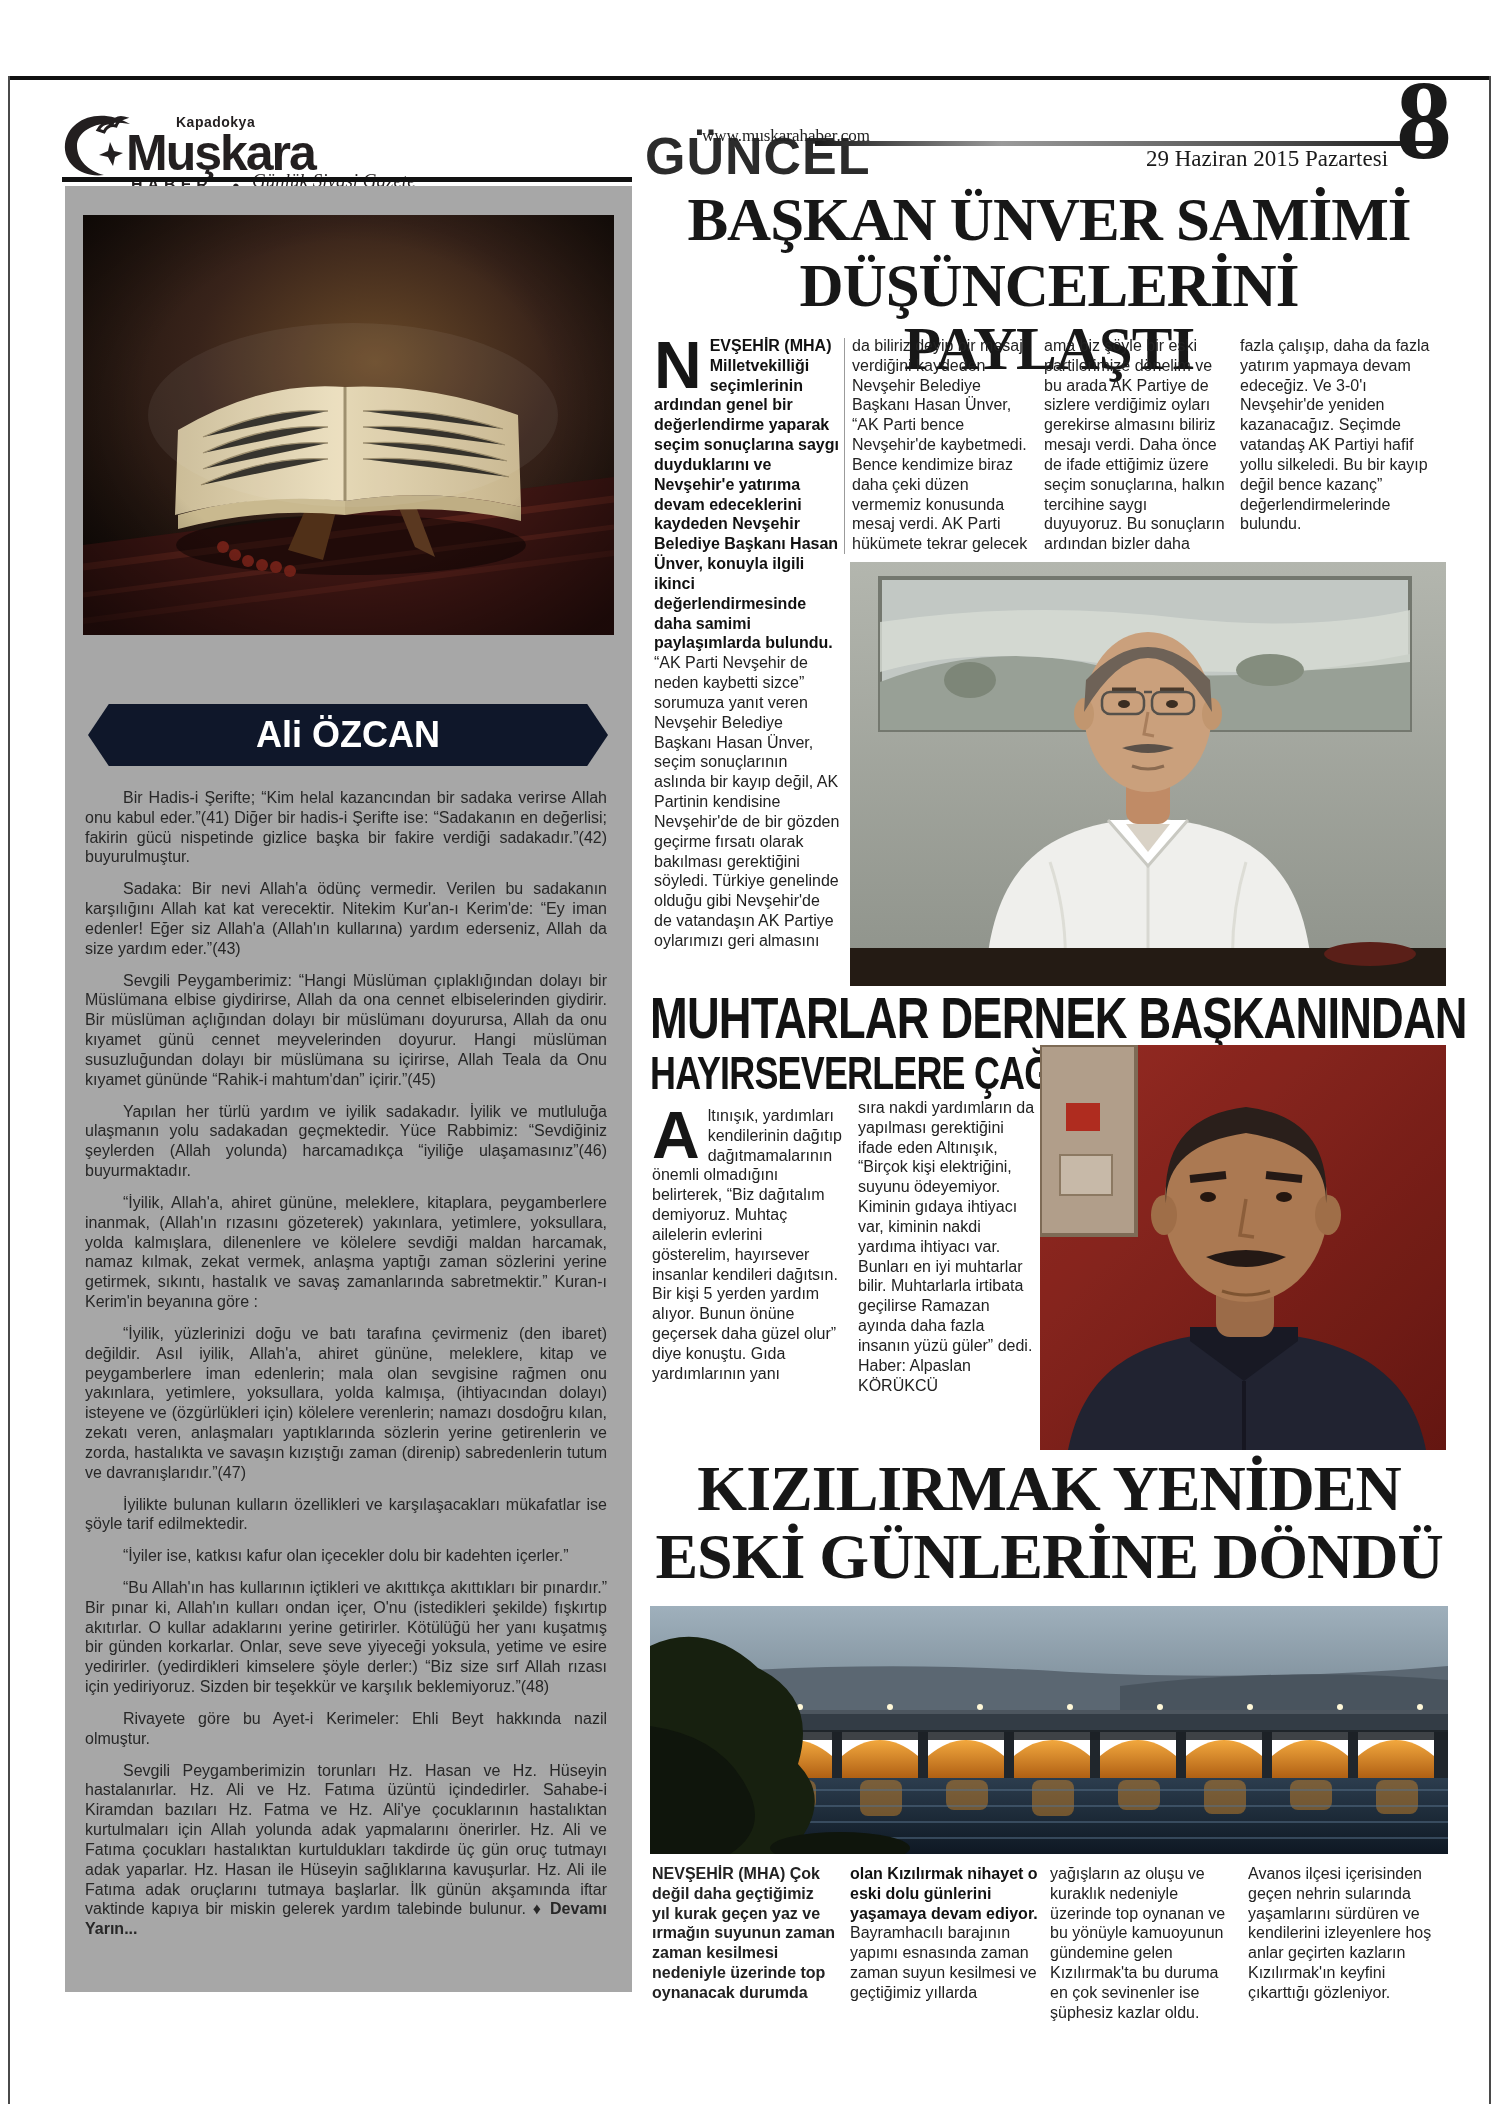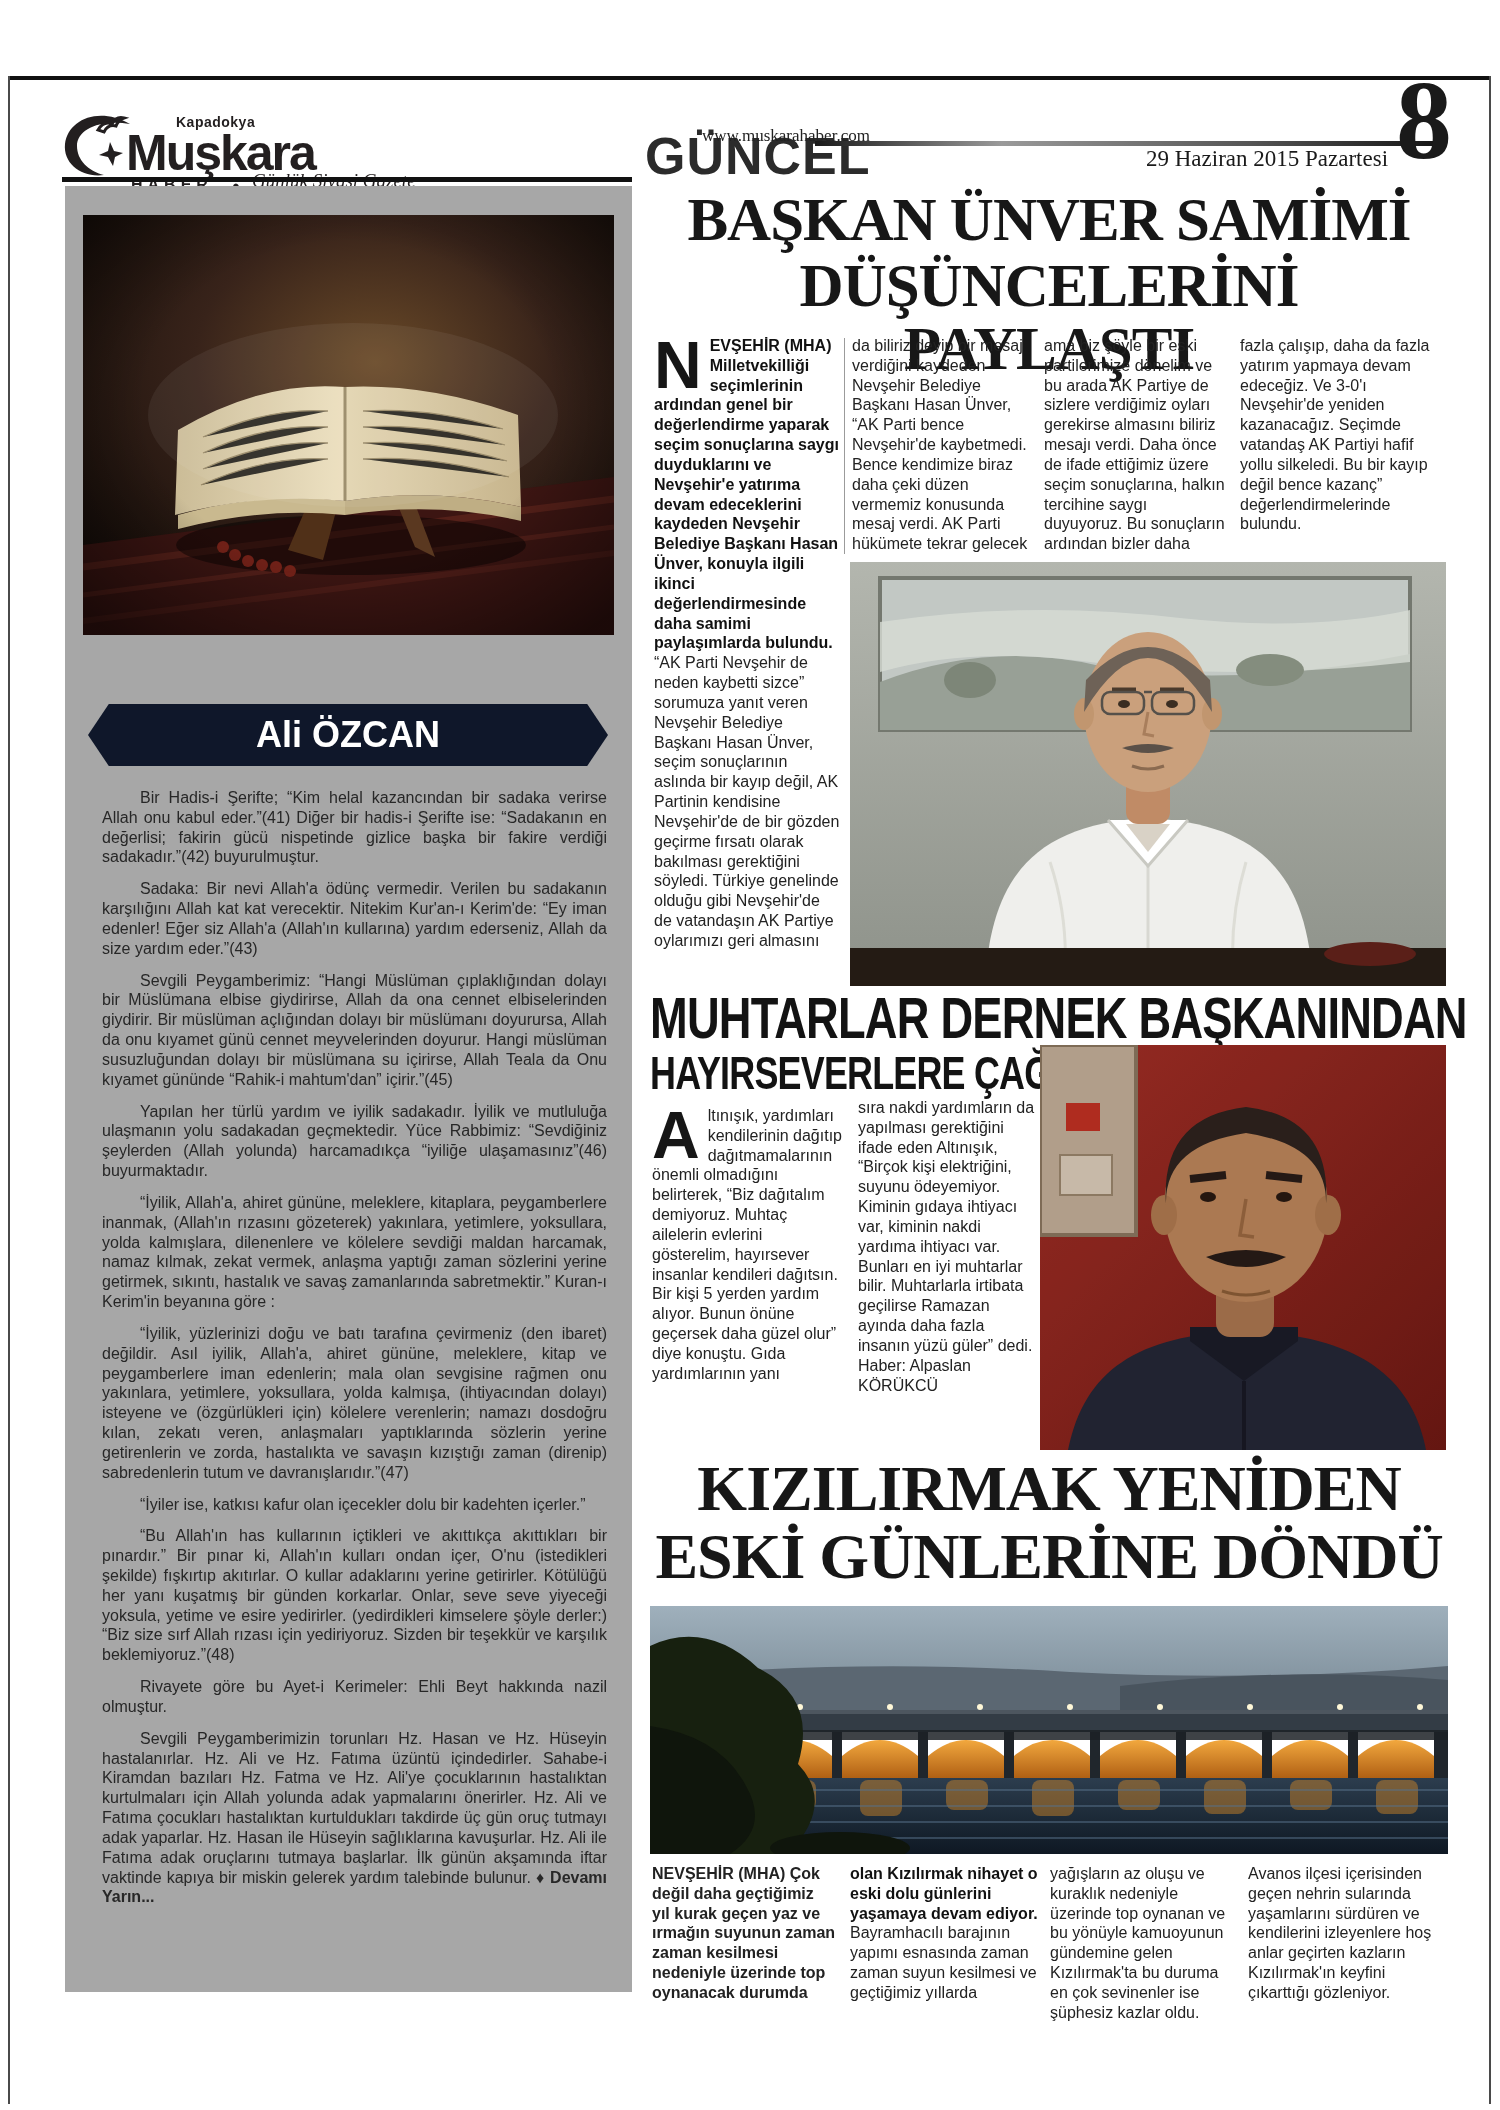--- a/index.html
+++ b/index.html
@@ -27,21 +27,21 @@
   
   .graycol{left:65px;top:186px;width:567px;height:1806px;background:#a7a7a7;overflow:hidden;}
   .quran{left:83px;top:215px;width:531px;height:420px;}
   .op-title{left:65px;top:642px;width:567px;text-align:center;font-size:46px;font-weight:900;
             letter-spacing:-1px;color:#161616;}
   .ribbon{left:88px;top:704px;width:520px;height:62px;background:#0f172a;
           clip-path:polygon(0 50%,4% 0,96% 0,100% 50%,96% 100%,4% 100%);}
   .ribbon span{display:block;text-align:center;line-height:62px;font-size:36px;font-weight:900;color:#ffffff;letter-spacing:0;}
   .op-body{left:85px;top:788px;width:522px;height:1200px;overflow:hidden;
            font-size:16px;line-height:1.24;text-align:justify;color:#272727;}
-  .op-body p{margin:0 0 12px 17px;text-indent:38px;}
+  .op-body p{margin:0 0 12px 0;text-indent:38px;}
   
   .serifhead{font-family:"Liberation Serif",serif;font-weight:900;color:#171717;text-align:center;
              letter-spacing:-1px;line-height:1.04;}
   .unver-t1{left:650px;top:188px;width:798px;font-size:61px;}
   .unver-t2{left:650px;top:254px;width:798px;font-size:61px;}
   .kiz-t1{left:650px;top:1456px;width:798px;font-size:64px;}
   .kiz-t2{left:650px;top:1524px;width:798px;font-size:64px;}
   .muh-t1{left:650px;top:984px;font-size:58px;font-weight:900;letter-spacing:-1px;color:#131313;
           transform:scaleX(.78);transform-origin:left top;white-space:nowrap;}
   .muh-t2{left:650px;top:1046px;font-size:46px;font-weight:900;letter-spacing:-1px;color:#131313;
@@ -145,20 +145,21 @@
     <span>Ali ÖZCAN</span>
   </div>
 
   <div class="abs op-body">
     <p>Bir Hadis-i Şerifte; “Kim helal kazancından bir sadaka verirse Allah onu kabul eder.”(41) Diğer bir hadis-i Şerifte ise: “Sadakanın en değerlisi; fakirin gücü nispetinde gizlice başka bir fakire verdiği sadakadır.”(42) buyurulmuştur.</p>
     <p>Sadaka: Bir nevi Allah'a ödünç vermedir. Verilen bu sadakanın karşılığını Allah kat kat verecektir. Nitekim Kur'an-ı Kerim'de: “Ey iman edenler! Eğer siz Allah'a (Allah'ın kullarına) yardım ederseniz, Allah da size yardım eder.”(43)</p>
     <p>Sevgili Peygamberimiz: “Hangi Müslüman çıplaklığından dolayı bir Müslümana elbise giydirirse, Allah da ona cennet elbiselerinden giydirir. Bir müslüman açlığından dolayı bir müslümanı doyurursa, Allah da onu kıyamet günü cennet meyvelerinden doyurur. Hangi müslüman susuzluğundan dolayı bir müslümana su içirirse, Allah Teala da Onu kıyamet gününde “Rahik-i mahtum'dan” içirir.”(45)</p>
     <p>Yapılan her türlü yardım ve iyilik sadakadır. İyilik ve mutluluğa ulaşmanın yolu sadakadan geçmektedir. Yüce Rabbimiz: “Sevdiğiniz şeylerden (Allah yolunda) harcamadıkça “iyiliğe ulaşamasınız”(46) buyurmaktadır.</p>
     <p>“İyilik, Allah'a, ahiret gününe, meleklere, kitaplara, peygamberlere inanmak, (Allah'ın rızasını gözeterek) yakınlara, yetimlere, yoksullara, yolda kalmışlara, dilenenlere ve kölelere sevdiği maldan harcamak, namaz kılmak, zekat vermek, anlaşma yaptığı zaman sözlerini yerine getirmek, sıkıntı, hastalık ve savaş zamanlarında sabretmektir.” Kuran-ı Kerim'in beyanına göre :</p>
     <p>“İyilik, yüzlerinizi doğu ve batı tarafına çevirmeniz (den ibaret) değildir. Asıl iyilik, Allah'a, ahiret gününe, meleklere, kitap ve peygamberlere iman edenlerin; mala olan sevgisine rağmen onu yakınlara, yetimlere, yoksullara, yolda kalmışa, (ihtiyacından dolayı) isteyene ve (özgürlükleri için) kölelere verenlerin; namazı dosdoğru kılan, zekatı veren, anlaşmaları yaptıklarında sözlerin yerine getirenlerin ve zorda, hastalıkta ve savaşın kızıştığı zaman (direnip) sabredenlerin tutum ve davranışlarıdır.”(47)</p>
+    <p>İyilikte bulunan kulların özellikleri ve karşılaşacakları mükafatlar ise şöyle tarif edilmektedir.</p>
     <p>“İyiler ise, katkısı kafur olan içecekler dolu bir kadehten  içerler.”</p>
     <p>“Bu Allah'ın has kullarının içtikleri ve akıttıkça akıttıkları bir pınardır.” Bir pınar ki, Allah'ın kulları ondan içer, O'nu (istedikleri şekilde) fışkırtıp akıtırlar. O kullar adaklarını yerine getirirler. Kötülüğü her yanı kuşatmış bir günden korkarlar. Onlar, seve seve yiyeceği yoksula, yetime ve esire yedirirler. (yedirdikleri kimselere şöyle derler:) “Biz size sırf Allah rızası için yediriyoruz. Sizden bir teşekkür ve karşılık beklemiyoruz.”(48)</p>
     <p>Rivayete göre bu Ayet-i Kerimeler: Ehli Beyt hakkında nazil olmuştur.</p>
     <p>
       <span>Sevgili Peygamberimizin torunları Hz. Hasan ve Hz. Hüseyin hastalanırlar. Hz. Ali ve Hz. Fatıma üzüntü içindedirler. Sahabe-i Kiramdan bazıları Hz. Fatma ve Hz. Ali'ye çocuklarının hastalıktan kurtulmaları için Allah yolunda adak yapmalarını önerirler. Hz. Ali ve Fatıma çocukları hastalıktan kurtuldukları takdirde üç gün oruç tutmayı adak yaparlar. Hz. Hasan ile Hüseyin sağlıklarına kavuşurlar. Hz. Ali ile Fatıma adak oruçlarını tutmaya başlarlar. İlk günün akşamında iftar vaktinde kapıya bir miskin gelerek yardım talebinde bulunur.</span>
       <b>♦ Devamı Yarın...</b>
     </p>
   </div>
 
   <div class="abs serifhead unver-t1">BAŞKAN ÜNVER SAMİMİ</div>

